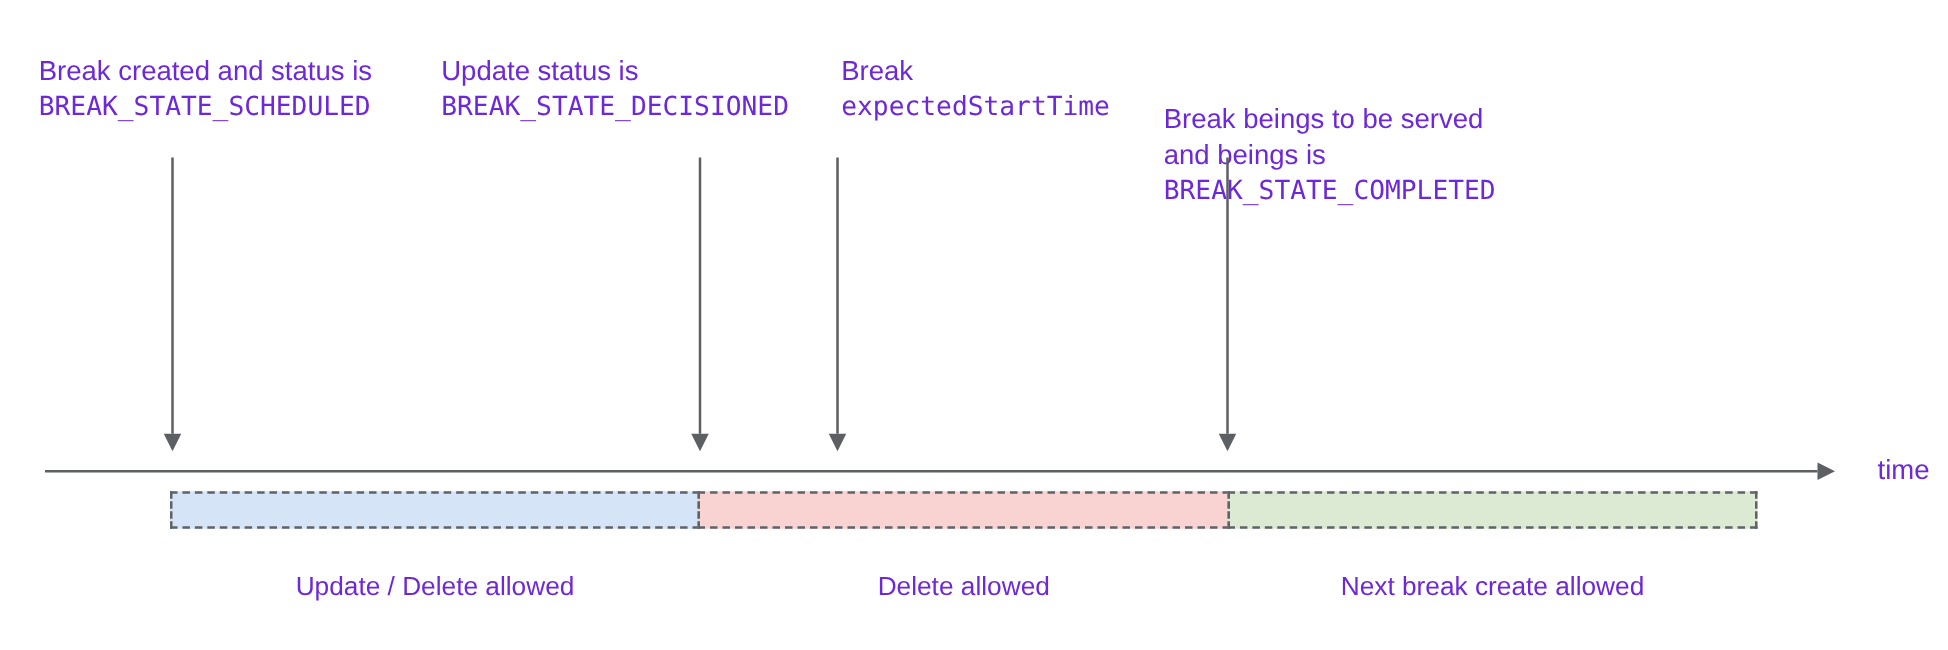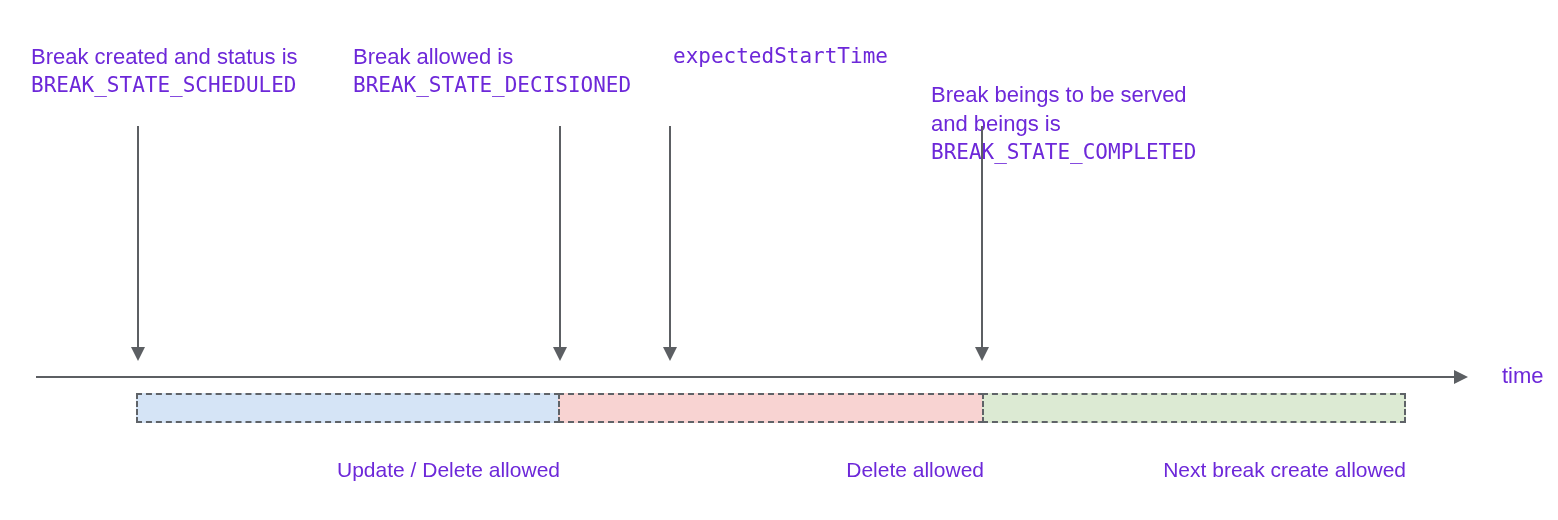--- a/index.html
+++ b/index.html
@@ -94,43 +94,44 @@
   }
   .seg1 { left: 136px; width: 424px; }
   .seg2 { left: 558px; width: 426px; }
   .seg3 { left: 982px; width: 424px; }
 
   
   .seg-label {
     position: absolute;
     top: 458px;
     font-size: 21px;
-    text-align: right;
+    text-align: center;
     white-space: nowrap;
   }
   .seg-label1 { left: 136px; width: 424px; }
   .seg-label2 { left: 558px; width: 426px; }
   .seg-label3 { left: 982px; width: 424px; }
 </style>
 </head>
 <body>
 
 <div class="diagram">
 
   <div class="ann ann1">
     <div class="ann-line">Break created and status is</div>
     <div class="ann-line mono">BREAK_STATE_SCHEDULED</div>
   </div>
 
   <div class="ann ann2">
-    <div class="ann-line">Break allowed is</div>
+    <div class="ann-line">Update status is</div>
     <div class="ann-line mono">BREAK_STATE_DECISIONED</div>
   </div>
 
   <div class="ann ann3">
+    <div class="ann-line">Break</div>
     <div class="ann-line mono">expectedStartTime</div>
   </div>
 
   <div class="ann ann4">
     <div class="ann-line">Break beings to be served</div>
     <div class="ann-line">and beings is</div>
     <div class="ann-line mono">BREAK_STATE_COMPLETED</div>
   </div>
 
   <div class="v-arrow-line vx1-line"></div>

